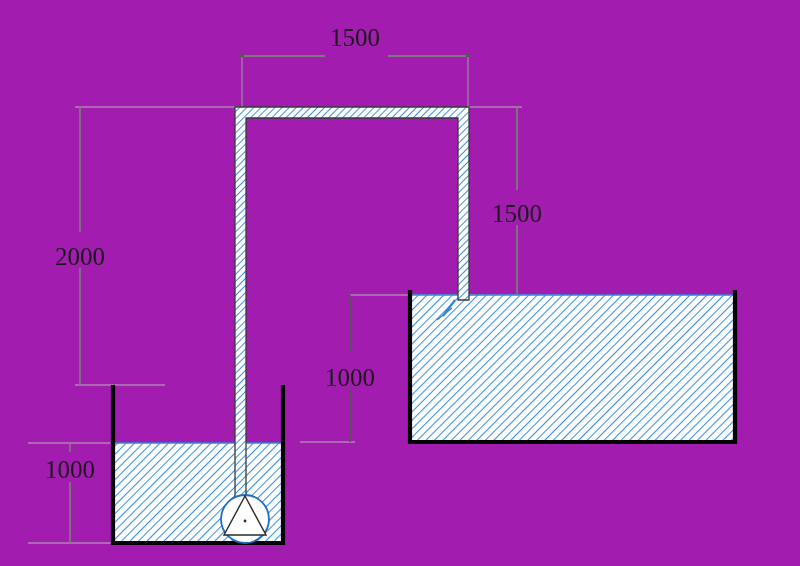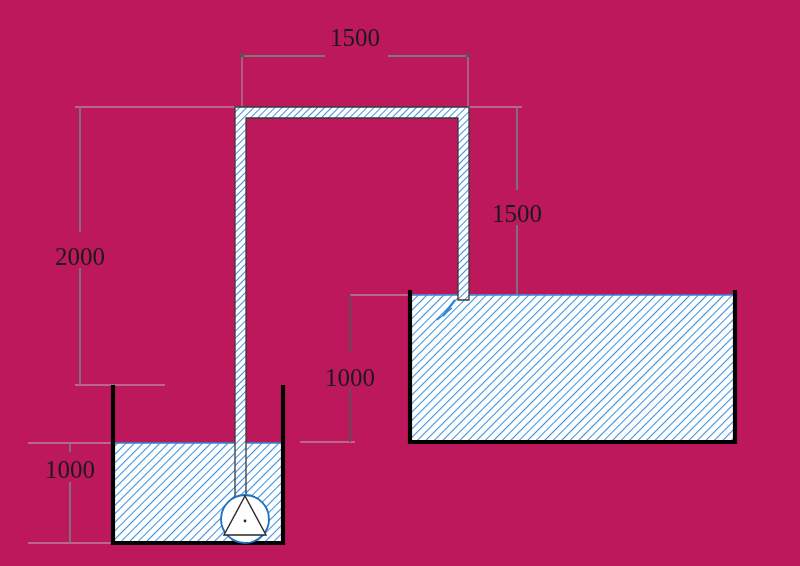--- a/index.html
+++ b/index.html
@@ -7,21 +7,21 @@
     padding: 0;
     background: #ffffff;
   }
   body {
     font-family: "Liberation Serif", serif;
   }
   #diagram-root {
     position: relative;
     width: 800px;
     height: 566px;
-    background: #be185d;
+    background: #a21caf;
     overflow: hidden;
   }
   svg#schematic {
     display: block;
     width: 800px;
     height: 566px;
   }
   .dim-label {
     font-family: "Liberation Serif", serif;
     font-size: 25px;

